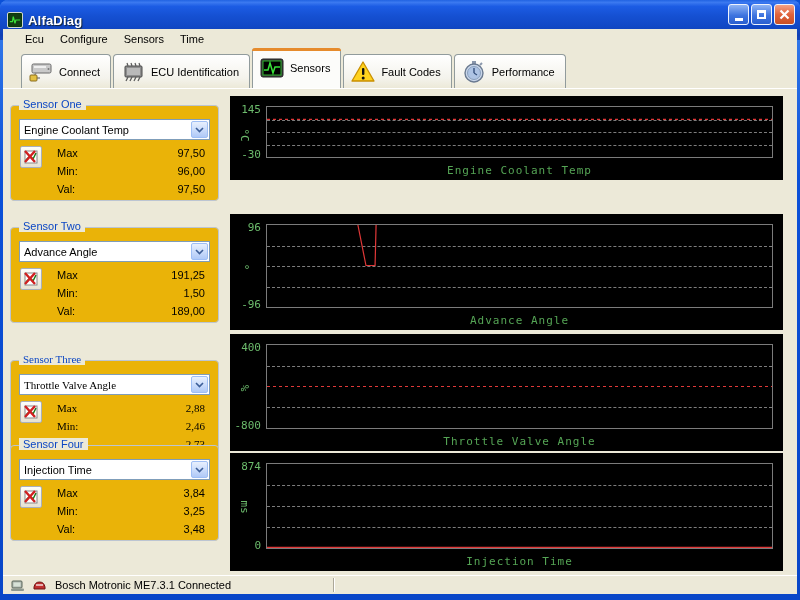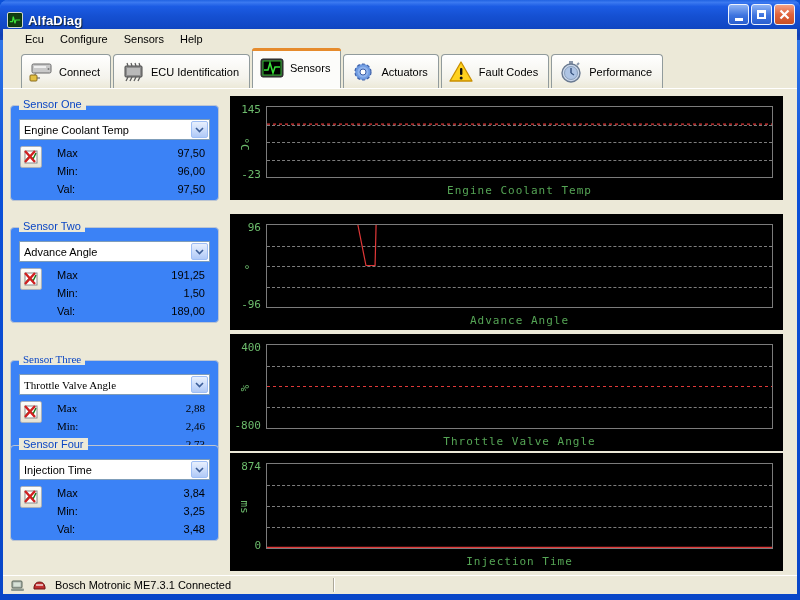--- a/index.html
+++ b/index.html
@@ -44,21 +44,21 @@
   .tab.active::before { content:""; position:absolute; top:0; left:-1px; right:-1px; height:3px;
     background:#E68B2C; border-radius:4px 4px 0 0; }
   .tab .ticon { width:26px; height:24px; display:flex; align-items:center; justify-content:center; }
 
   
   .content { position:absolute; top:88px; left:3px; right:3px; bottom:25px;
     background:#ECE9D8; border-top:1px solid #fff; }
 
   
   .gbox { position:absolute; left:7px; width:209px; height:96px;
-    border:1px solid #BCC5D2; border-radius:4px; background:#3b82f6; }
+    border:1px solid #BCC5D2; border-radius:4px; background:#eab308; }
   .gbox .cap { position:absolute; top:-8px; left:8px; padding:0 4px; background:#ECE9D8;
     font-size:11px; color:#0B46C4; }
   .combo { position:absolute; top:13px; left:8px; right:8px; height:21px;
     background:#fff; border:1px solid #7F9DB9; display:flex; align-items:center; }
   .combo .ctext { flex:1; font-size:11px; color:#000; padding-left:4px; white-space:nowrap; overflow:hidden; }
   .combo .cbtn { width:17px; height:17px; margin:1px; border-radius:2px;
     background:linear-gradient(180deg,#E8F0FD 0%,#CCDDFB 50%,#AFC9F7 100%);
     border:1px solid #9EBEF5; display:flex; align-items:center; justify-content:center; }
   .clear-btn { position:absolute; top:40px; left:9px; width:22px; height:22px;
     border:1px solid #A8B0BC; border-radius:2px; background:linear-gradient(180deg,#FDFDFB,#E6E2D2);
@@ -115,21 +115,21 @@
           <path d="M1.5 1.5 L9.5 9.5 M9.5 1.5 L1.5 9.5" stroke="#fff" stroke-width="2.2"></path>
           </svg>
       </span>
     </span>
   </div>
 
   <div class="menubar">
     <span class="menu-item">Ecu</span>
     <span class="menu-item">Configure</span>
     <span class="menu-item">Sensors</span>
-    <span class="menu-item">Help</span>
+    <span class="menu-item">Time</span>
   </div>
 
   <div class="tabstrip">
     <div class="tab">
       <span class="ticon">
         <svg width="26" height="22" viewBox="0 0 26 22">
           <rect x="4" y="3" width="19" height="9" rx="1.5" fill="#C9C9C9" stroke="#6a6a6a"></rect>
           <rect x="6" y="5" width="12" height="2" fill="#efefef"></rect>
           <circle cx="20.5" cy="8" r="1" fill="#777"></circle>
           <path d="M8 12 L5 17 L12 17" fill="none" stroke="#8a8a8a" stroke-width="1.4"></path>
@@ -162,30 +162,20 @@
         <svg width="24" height="20" viewBox="0 0 24 20">
           <rect x="1" y="1" width="22" height="18" rx="2" fill="#3a3a3a" stroke="#222"></rect>
           <rect x="3" y="3" width="18" height="14" fill="#000" stroke="#2bb22b"></rect>
           <polyline points="4,12 8,12 10,5 13,15 15,9 20,9" fill="none" stroke="#39e039" stroke-width="1.5"></polyline>
         </svg>
       </span>
       <span>Sensors</span>
     </div>
     <div class="tab">
       <span class="ticon">
-        <svg width="24" height="24" viewBox="0 0 24 24">
-          <circle cx="12" cy="12" r="8" fill="#6E9AE0" stroke="#3C5FA8" stroke-width="1.2" stroke-dasharray="3,2.2"></circle>
-          <circle cx="12" cy="12" r="5.5" fill="#8FB3EC"></circle>
-          <circle cx="12" cy="12" r="3" fill="#fff" stroke="#3C5FA8"></circle>
-        </svg>
-      </span>
-      <span>Actuators</span>
-    </div>
-    <div class="tab">
-      <span class="ticon">
         <svg width="26" height="23" viewBox="0 0 26 23">
           <path d="M13 2 L24 21 L2 21 Z" fill="#FFD21E" stroke="#C98F00" stroke-width="1.3" stroke-linejoin="round"></path>
           <rect x="12" y="8" width="2.4" height="7" rx="1" fill="#111"></rect>
           <circle cx="13.2" cy="18" r="1.5" fill="#111"></circle>
         </svg>
       </span>
       <span>Fault Codes</span>
     </div>
     <div class="tab">
       <span class="ticon">
@@ -329,24 +319,24 @@
             <span>Min:</span>
             <span>3,25</span>
           </div>
         <div class="row">
             <span>Val:</span>
             <span>3,48</span>
           </div>
       </div>
     </div>
 
-    <div class="chart" style="top:7px; height:104px;">
+    <div class="chart" style="top:7px; height:84px;">
       <span class="ymax">145</span>
       <span class="yunit">°C</span>
-      <span class="ymin">-23</span>
+      <span class="ymin">-30</span>
       <div class="plot">
         <div class="grid g25"></div>
         <div class="grid g50"></div>
         <div class="grid g75"></div>
         <svg class="trace" viewBox="0 0 100 100" preserveAspectRatio="none">
           <polyline fill="none" stroke="#E03838" stroke-width="1.2" style="vector-effect:non-scaling-stroke" points="0,24.6 100,24.6" stroke-dasharray="3,3"></polyline>
         </svg>
       </div>
       <span class="ctitle">Engine Coolant Temp</span>
     </div>

